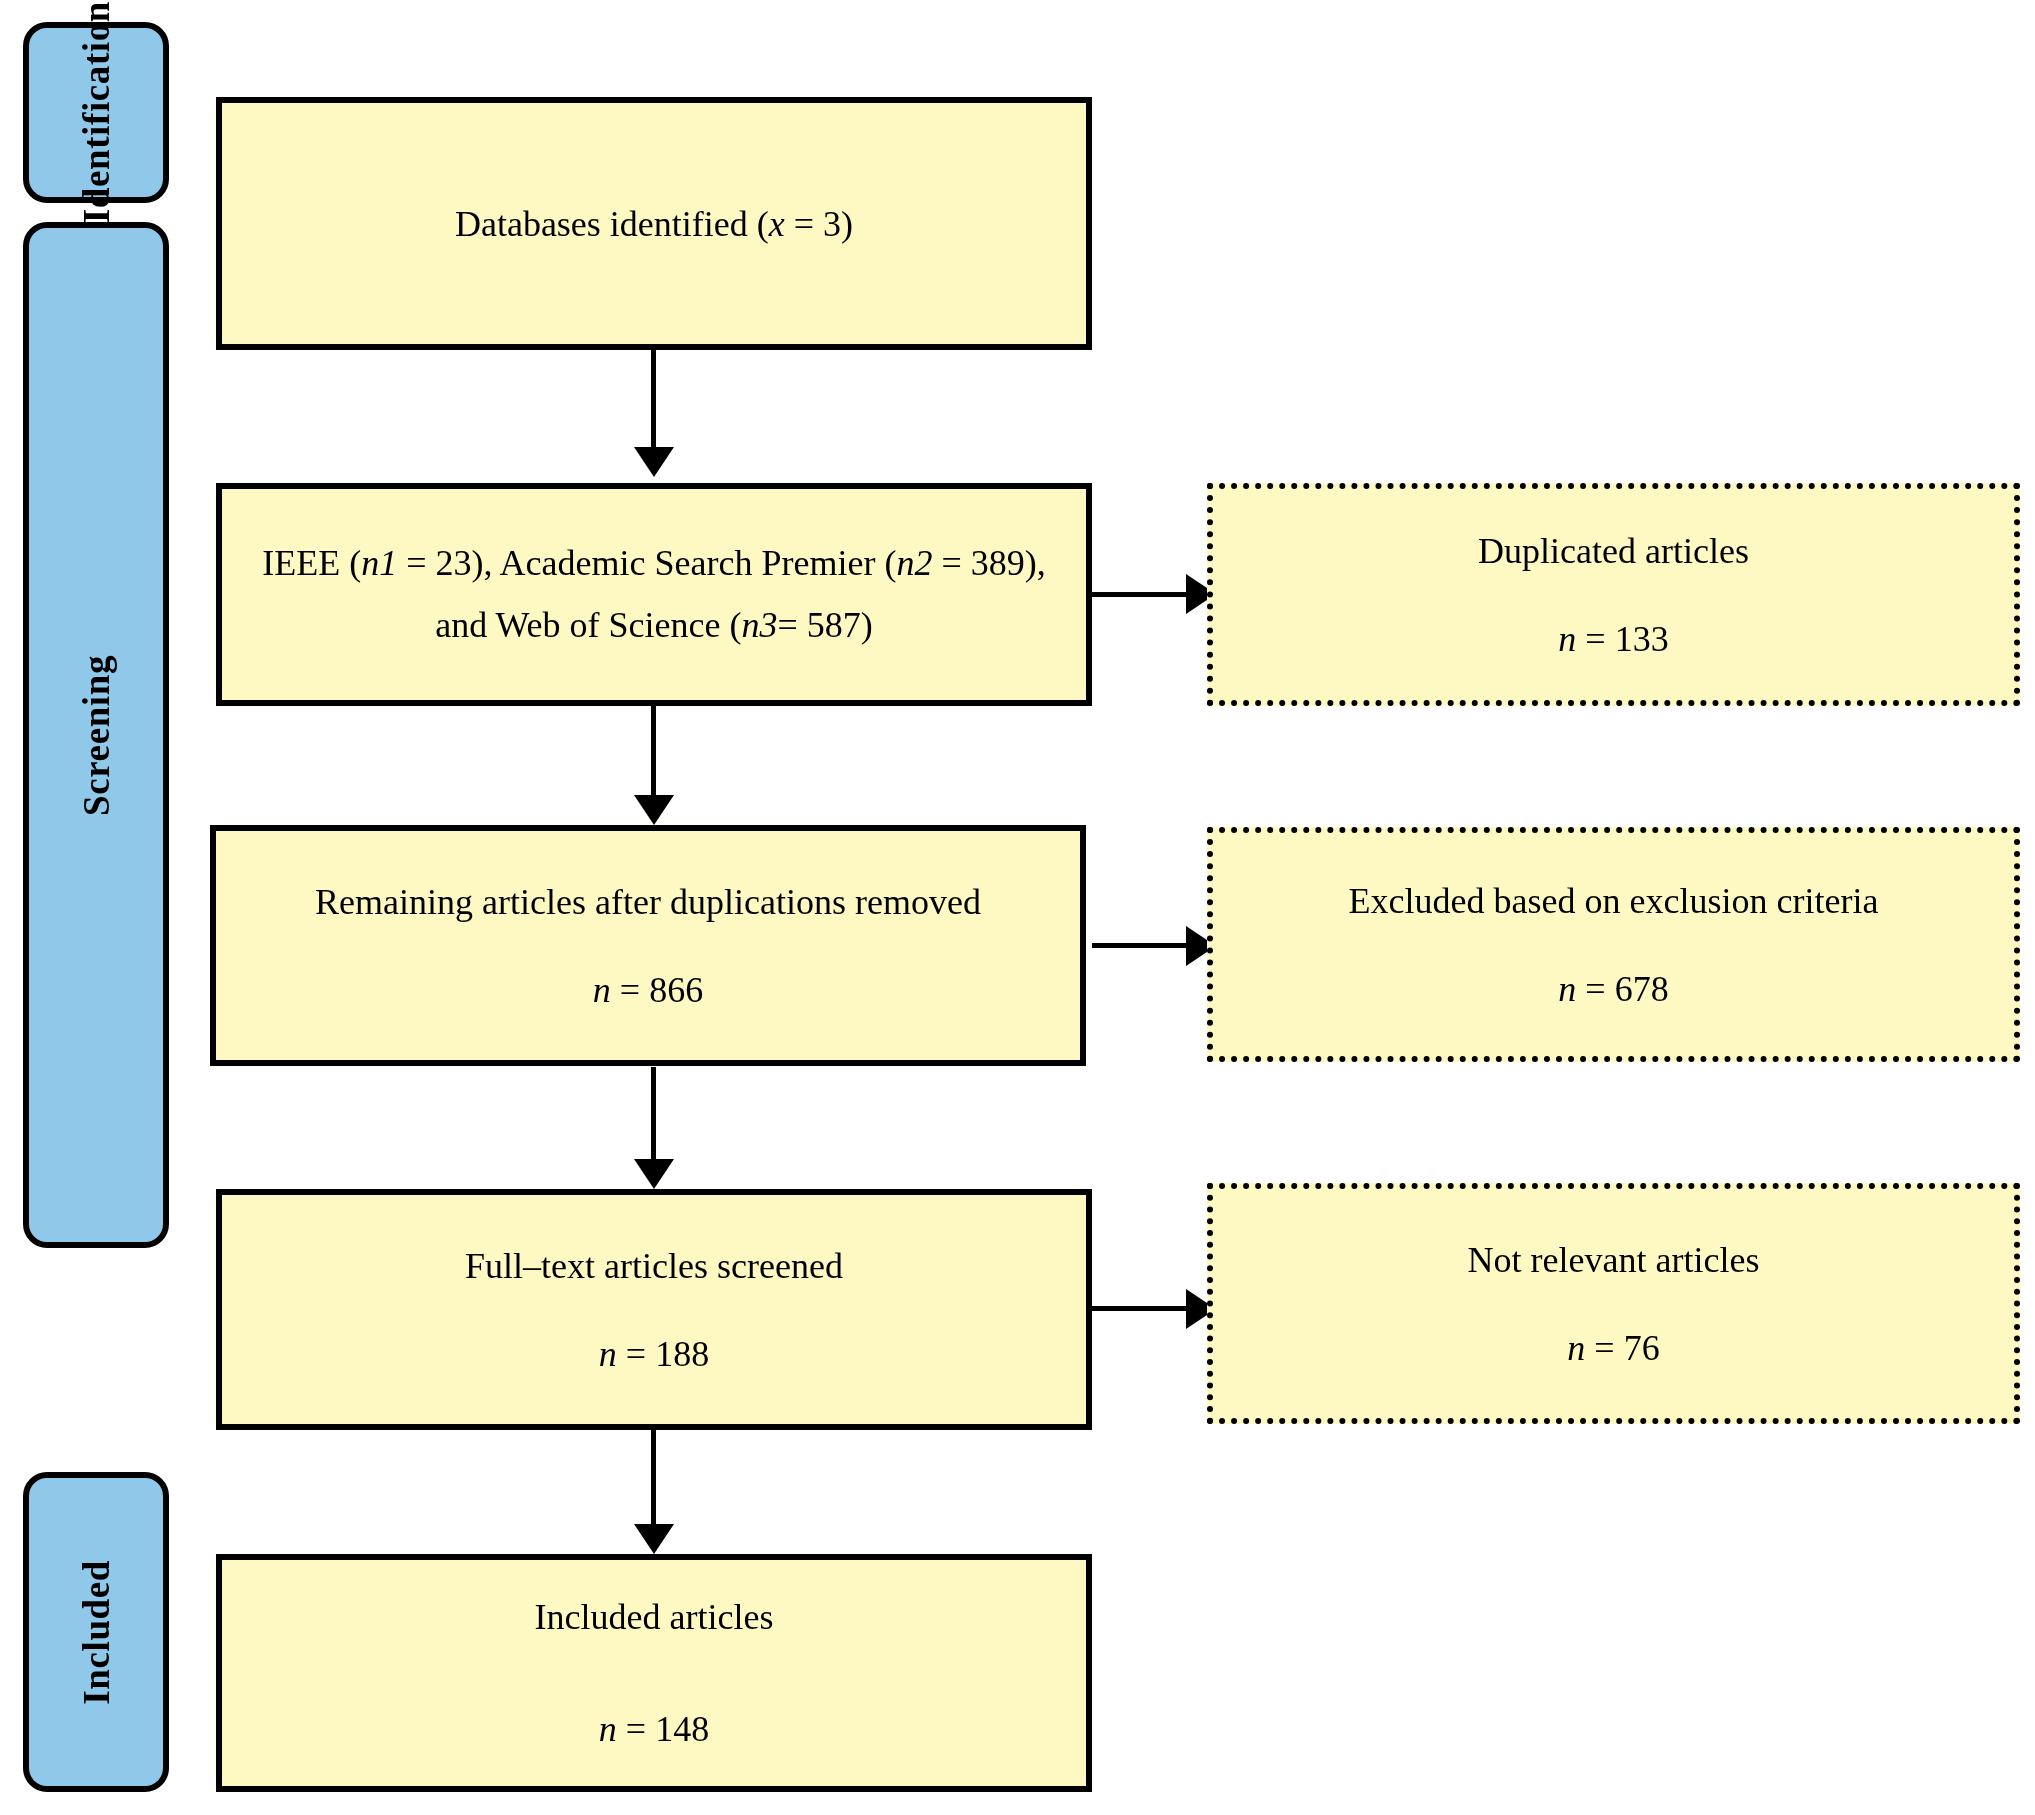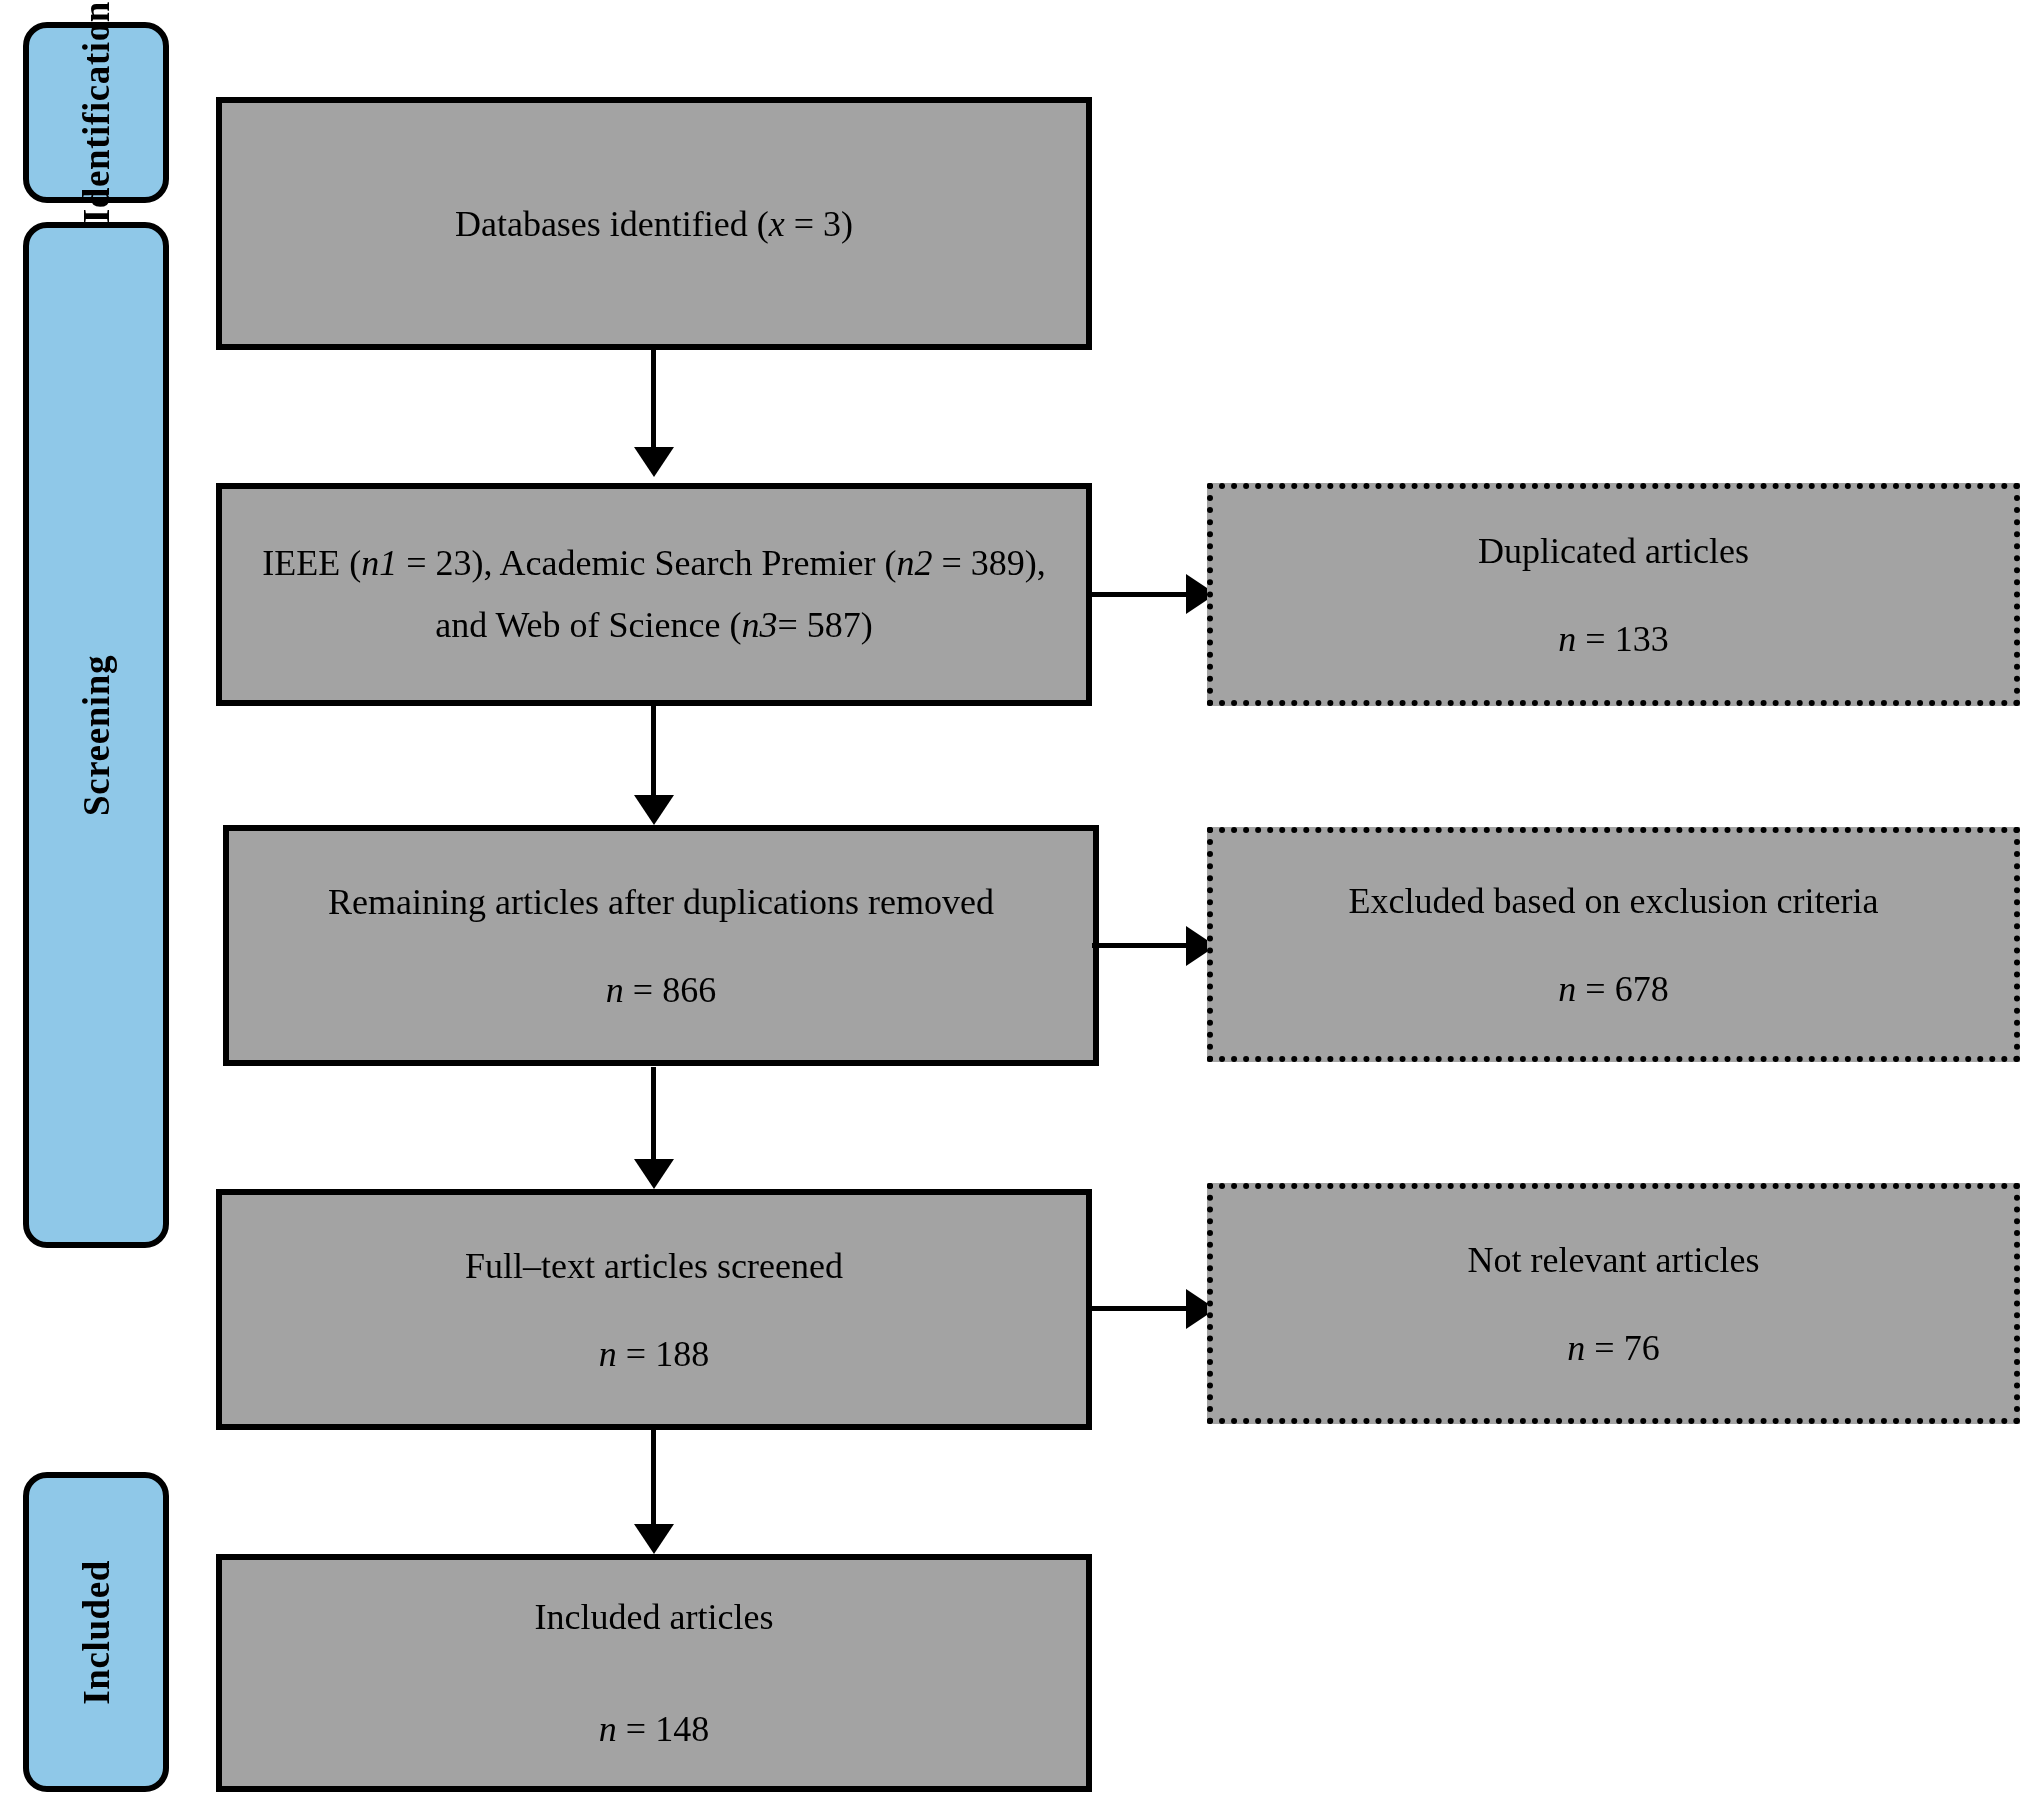--- a/index.html
+++ b/index.html
@@ -36,21 +36,21 @@
     letter-spacing: 0.6px;
     color: #000000;
     white-space: nowrap;
     line-height: 1;
   }
 
   
   .box {
     position: absolute;
     box-sizing: border-box;
-    background: #a3a3a3;
+    background: #fef9c3;
     border: 6px solid #000000;
     display: flex;
     flex-direction: column;
     align-items: center;
     justify-content: center;
     text-align: center;
     padding: 0 20.5px;
   }
   
   .box.dotted {
@@ -141,21 +141,21 @@
   <div class="box dotted" style="left:1207px; top:483px; width:813px; height:223px;">
     <div class="box-line">Duplicated articles</div>
     <div class="box-line count-line">
       <em>n</em><span> = 133</span>
     </div>
   </div>
 
   <div class="v-shaft" style="left:651px; top:706px; height:89px;"></div>
   <div class="v-head" style="left:634px; top:795px;"></div>
 
-  <div class="box" style="left:223px; top:825px; width:876px; height:241px;">
+  <div class="box" style="left:210px; top:825px; width:876px; height:241px;">
     <div class="box-line">Remaining articles after duplications removed</div>
     <div class="box-line count-line">
       <em>n</em><span> = 866</span>
     </div>
   </div>
 
   <div class="h-shaft" style="left:1092px; top:943px; width:97px;"></div>
   <div class="h-head" style="left:1186px; top:926px;"></div>
 
   <div class="box dotted" style="left:1207px; top:827px; width:813px; height:235px;">

